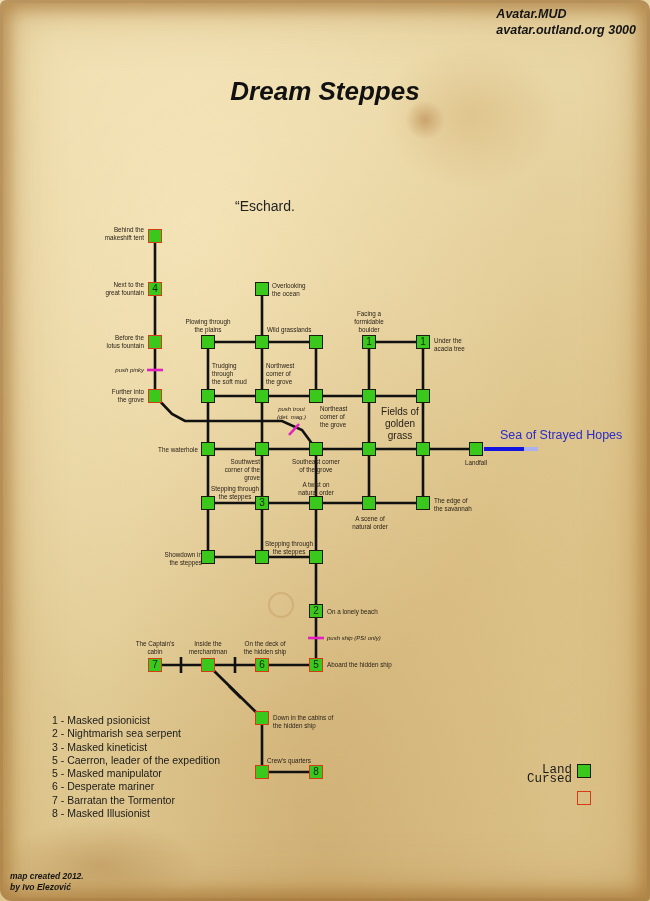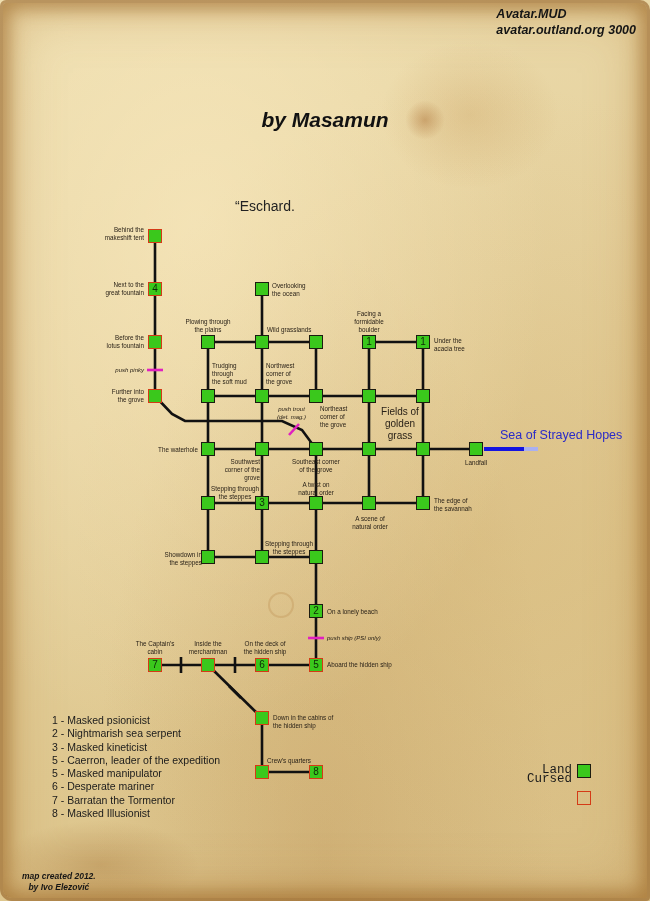--- a/index.html
+++ b/index.html
@@ -22,40 +22,40 @@
   .lbl.r { text-align:right; }
   .lbl.c { text-align:center; }
   .push { position:absolute; font-family:"Liberation Sans", sans-serif; font-size:6px; font-style:italic; line-height:8px; color:#2a2218; white-space:nowrap; }
   .fields { position:absolute; font-family:"Liberation Sans", sans-serif; font-size:10px; line-height:12px; color:#2a2218; text-align:center; }
   .sea { position:absolute; font-family:"Liberation Sans", sans-serif; font-size:12.5px; color:#2a2ac8; white-space:nowrap; }
   .node { position:absolute; width:14px; height:14px; background:#3ac81c; border:1.5px solid #1c1c10; box-sizing:border-box; font-family:"Liberation Sans", sans-serif; font-size:10px; line-height:11px; text-align:center; color:#0e2a08; }
   .node.cursed { border-color:#d43a16; }
   .legend-list { position:absolute; left:52px; top:714px; font-family:"Liberation Sans", sans-serif; font-size:10.5px; line-height:13.3px; color:#1b1b1b; }
   .legend-key { position:absolute; font-family:Liberation Mono, monospace; font-size:12.5px; color:#1b1b1b;text-align:right; }
   .key-box { position:absolute; width:14px; height:14px; box-sizing:border-box; }
-  .credit { position:absolute; left:10px; top:871px; font-family:"Liberation Sans", sans-serif; font-size:8.5px; line-height:11px; font-weight:bold; font-style:italic; color:#151515; text-align:center;margin-left:12px; }
+  .credit { position:absolute; left:10px; top:871px; font-family:"Liberation Sans", sans-serif; font-size:8.5px; line-height:11px; font-weight:bold; font-style:italic; color:#151515; text-align:left; }
   svg.map { position:absolute; left:0; top:0; }
 </style>
 </head>
 <body>
 
 <div class="page">
 
   <div class="stain" style="left:380px;top:40px;width:180px;height:150px;background:radial-gradient(ellipse, rgba(190,140,70,0.25), transparent 70%);"></div>
   <div class="stain" style="left:405px;top:100px;width:40px;height:40px;background:radial-gradient(circle, rgba(170,110,50,0.45), transparent 70%);"></div>
   <div class="stain" style="left:268px;top:592px;width:22px;height:22px;border:2px solid rgba(200,160,100,0.5);"></div>
   <div class="stain" style="left:0px;top:820px;width:200px;height:90px;background:radial-gradient(ellipse, rgba(160,110,50,0.35), transparent 70%);"></div>
   <div class="edge-burn"></div>
 
   <div class="hdr">
     <div>Avatar.MUD</div>
     <div>avatar.outland.org 3000</div>
   </div>
 
-  <div class="title" style="top:108px;font-size:21px;">by Masamun</div>
+  <div class="title" style="top:76px;font-size:26px;">Dream Steppes</div>
 
   <div class="quote" style="top:198px;">
     <div>“Eschard.</div>
   </div>
 
   <svg class="map" width="650" height="901">
     <g stroke="#111" stroke-width="2.6" fill="none">
 
       <line x1="155" y1="236" x2="155" y2="396"></line>
 

